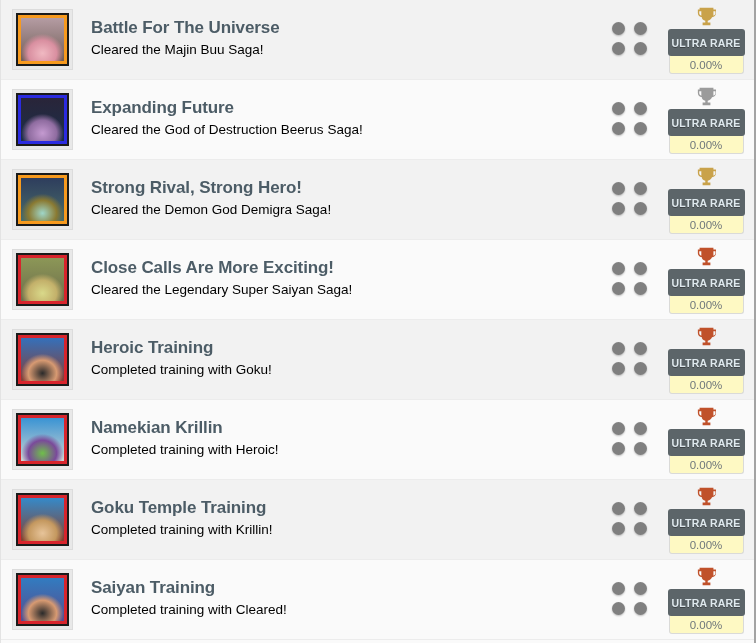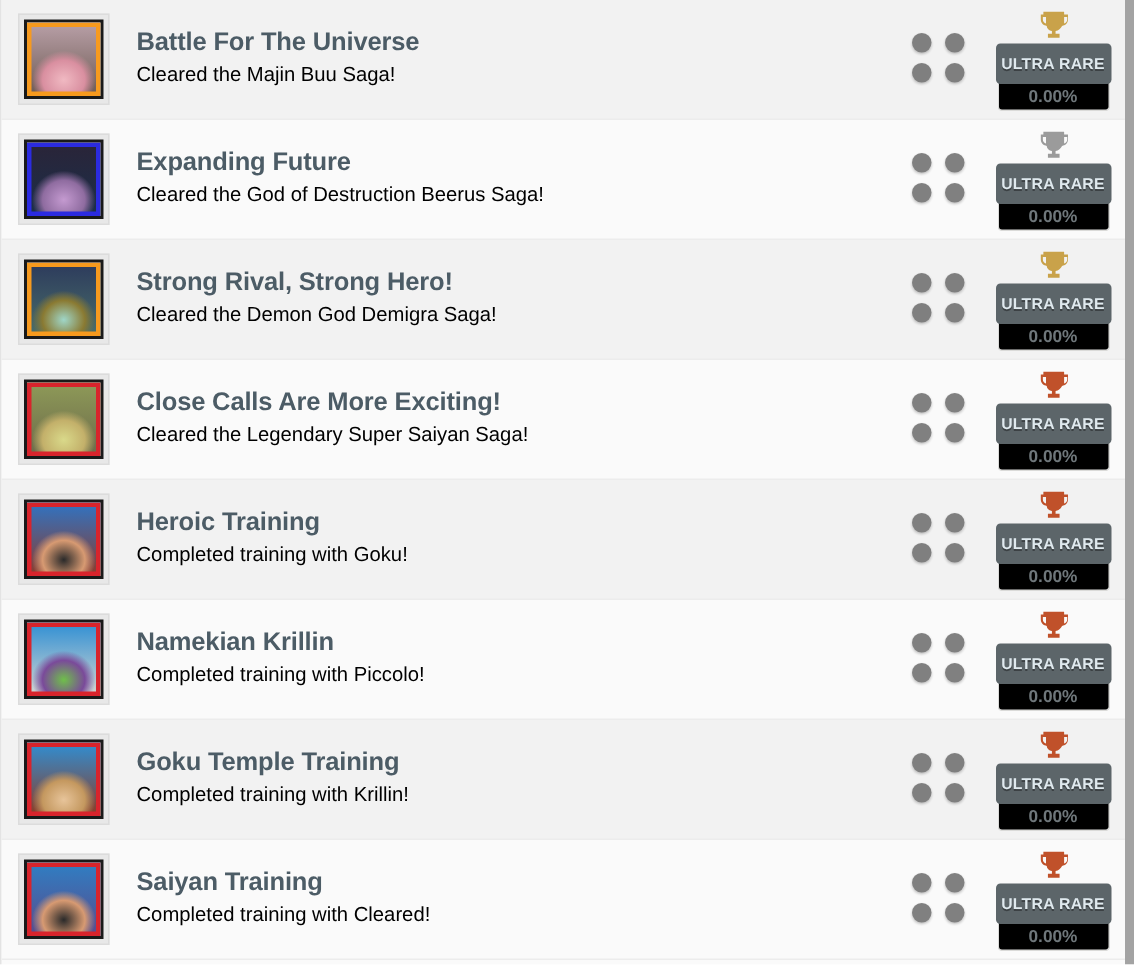--- a/index.html
+++ b/index.html
@@ -9,21 +9,21 @@
     background: #ffffff;
     font-family: "Liberation Sans", sans-serif;
   }
   #app {
     width: 756px;
     height: 643px;
     position: relative;
     overflow: hidden;
     background: #fafafa;
     border-left: 1px solid #e3e3e3;
-    border-right: 6px solid #a3a3a3;
+    border-right: 2px solid #a3a3a3;
   }
 
   .trophy-list {
     width: 100%;
     display: flex;
     flex-direction: column;
   }
 
   .trophy-row {
     position: relative;
@@ -146,31 +146,30 @@
     align-items: center;
     justify-content: center;
     text-shadow: 0 1px 0 rgba(0,0,0,0.35);
     position: relative;
     z-index: 2;
   }
   .rarity-pct {
     width: 75px;
     height: 20px;
     margin-top: -2px;
-    background: #000000;
+    background: #fef9c3;
     border: 1px solid #dadad8;
     border-top: none;
     border-radius: 0 0 3px 3px;
     color: #6f777b;
     font-size: 11.5px;
     display: flex;
     align-items: center;
     justify-content: center;
     padding-top: 2px;
-    font-weight: bold;
   }
 </style>
 </head>
 <body>
 
 <div id="app">
   <div class="trophy-list">
   <div class="trophy-row alt">
     <div class="thumb-frame">
       <div class="thumb">
@@ -331,21 +330,21 @@
       <div class="thumb">
         <div class="thumb-inner">
           <div class="thumb-art" style="background: radial-gradient(60% 55% at 50% 78%, rgb(111, 191, 74) 0%, rgb(122, 74, 154) 48%, rgba(0, 0, 0, 0) 72%), linear-gradient(rgb(47, 143, 212) 0%, rgb(216, 216, 208) 100%);"></div>
         </div>
         <div class="thumb-border" style="border-color: rgb(216, 36, 44);"></div>
       </div>
     </div>
 
     <div class="info">
       <div class="t-title">Namekian Krillin</div>
-      <div class="t-desc">Completed training with Piccolo!</div>
+      <div class="t-desc">Completed training with Heroic!</div>
     </div>
 
     <div class="dots">
       <i></i>
       <i></i>
       <i></i>
       <i></i>
     </div>
 
     <div class="rarity">

